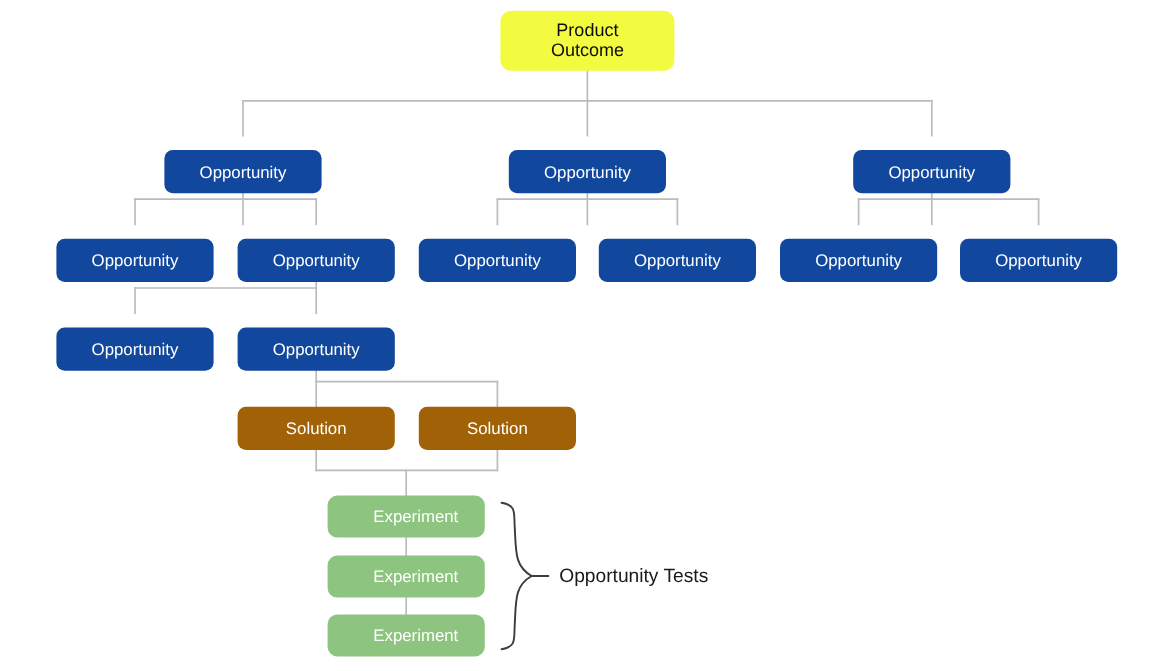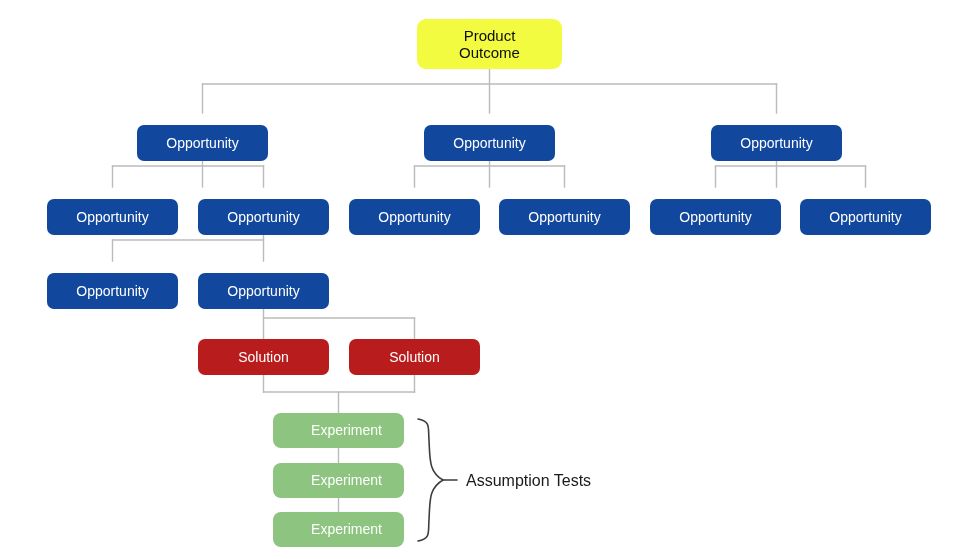--- a/index.html
+++ b/index.html
@@ -45,21 +45,21 @@
     font-size: 15px;
     border-radius: 9px;
   }
   .node-opportunity {
     background: #12479E;
     color: #ffffff;
     font-size: 14px;
     margin-top: 12px;
   }
   .node-solution {
-    background: #b91c1c;
+    background: #a16207;
     color: #ffffff;
     font-size: 14px;
   }
   .node-experiment {
     background: #8DC47F;
     color: #ffffff;
     font-size: 14px;
     border-radius: 8px;
     padding-left: 16px;
   }
@@ -106,36 +106,36 @@
         <path d="M 338.5 448 L 338.5 463"></path>
         <path d="M 338.5 498 L 338.5 512"></path>
       </g>
     <g id="brace-group" fill="none" stroke="#3d3d3d" stroke-width="1.6" stroke-linecap="round">
         <path d="M 418 419 C 431 421 428 428 429 440 C 430 460 429 472 443 480 C 429 488 430 500 429 520 C 428 532 431 539 418 541"></path>
         <path d="M 443 480 L 457 480"></path>
       </g>
   </svg>
 
   <div id="node-layer">
-      <div class="node node-outcome" style="left: 417px; top: 19px; width: 145px; height: 50px;">Product
+      <div class="node node-outcome" style="left: 417px; top: 9px; width: 145px; height: 50px;">Product
 Outcome</div>
       <div class="node node-opportunity" style="left: 137px; top: 113px; width: 131px; height: 36px;">Opportunity</div>
       <div class="node node-opportunity" style="left: 424px; top: 113px; width: 131px; height: 36px;">Opportunity</div>
       <div class="node node-opportunity" style="left: 711px; top: 113px; width: 131px; height: 36px;">Opportunity</div>
       <div class="node node-opportunity" style="left: 47px; top: 187px; width: 131px; height: 36px;">Opportunity</div>
       <div class="node node-opportunity" style="left: 198px; top: 187px; width: 131px; height: 36px;">Opportunity</div>
       <div class="node node-opportunity" style="left: 349px; top: 187px; width: 131px; height: 36px;">Opportunity</div>
       <div class="node node-opportunity" style="left: 499px; top: 187px; width: 131px; height: 36px;">Opportunity</div>
       <div class="node node-opportunity" style="left: 650px; top: 187px; width: 131px; height: 36px;">Opportunity</div>
       <div class="node node-opportunity" style="left: 800px; top: 187px; width: 131px; height: 36px;">Opportunity</div>
       <div class="node node-opportunity" style="left: 47px; top: 261px; width: 131px; height: 36px;">Opportunity</div>
       <div class="node node-opportunity" style="left: 198px; top: 261px; width: 131px; height: 36px;">Opportunity</div>
       <div class="node node-solution" style="left: 198px; top: 339px; width: 131px; height: 36px;">Solution</div>
       <div class="node node-solution" style="left: 349px; top: 339px; width: 131px; height: 36px;">Solution</div>
       <div class="node node-experiment" style="left: 273px; top: 413px; width: 131px; height: 35px;">Experiment</div>
       <div class="node node-experiment" style="left: 273px; top: 463px; width: 131px; height: 35px;">Experiment</div>
       <div class="node node-experiment" style="left: 273px; top: 512px; width: 131px; height: 35px;">Experiment</div>
     </div>
   <div id="label-layer">
-      <div class="group-label" style="left: 466px; top: 472px; color: rgb(26, 26, 26);">Assumption Tests</div>
+      <div class="group-label" style="left: 466px; top: 472px; color: rgb(26, 26, 26);">Opportunity Tests</div>
     </div>
 
 </div>
 
 </body></html>

